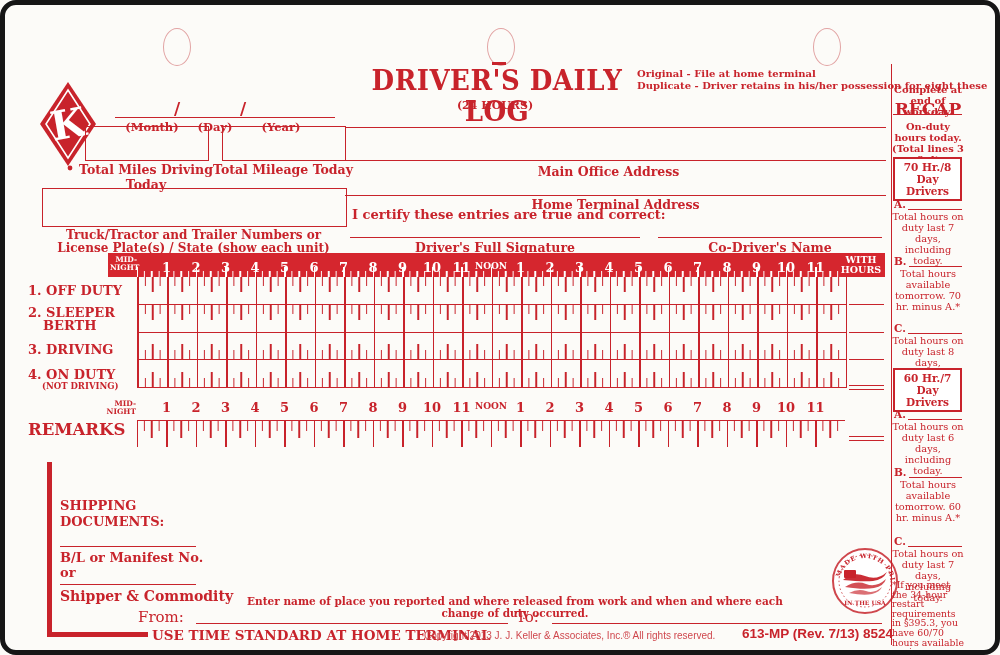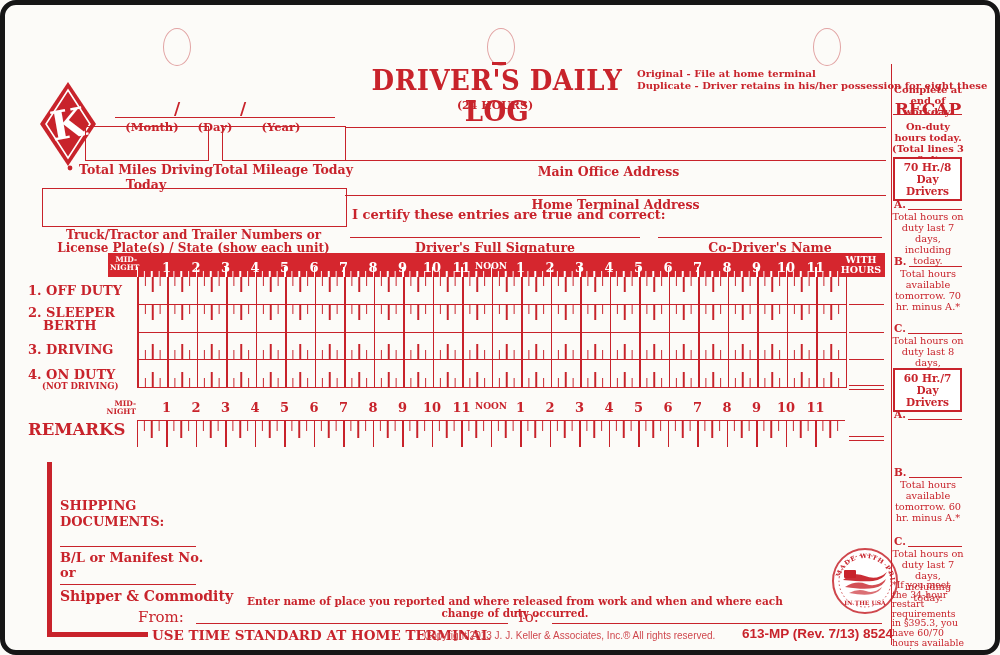--- a/index.html
+++ b/index.html
@@ -267,20 +267,21 @@
     <div class="rletter" style="top:322px;">
         <span>C.</span>
         <div class="fill"></div>
       </div>
     <div class="rtxt" style="top:335px;font-weight:normal;">Total hours on duty last 8 days, including today.</div>
     <div class="rbox" style="top:368px;">60 Hr./7 Day Drivers</div>
     <div class="rletter" style="top:408px;">
         <span>A.</span>
         <div class="fill"></div>
       </div>
+    <div class="rtxt" style="top:421px;font-weight:normal;">Total hours on duty last 6 days, including today.</div>
     <div class="rletter" style="top:466px;">
         <span>B.</span>
         <div class="fill"></div>
       </div>
     <div class="rtxt" style="top:479px;font-weight:normal;">Total hours available tomorrow. 60 hr. minus A.*</div>
     <div class="rletter" style="top:535px;">
         <span>C.</span>
         <div class="fill"></div>
       </div>
     <div class="rtxt" style="top:548px;font-weight:normal;">Total hours on duty last 7 days, including today.</div>

